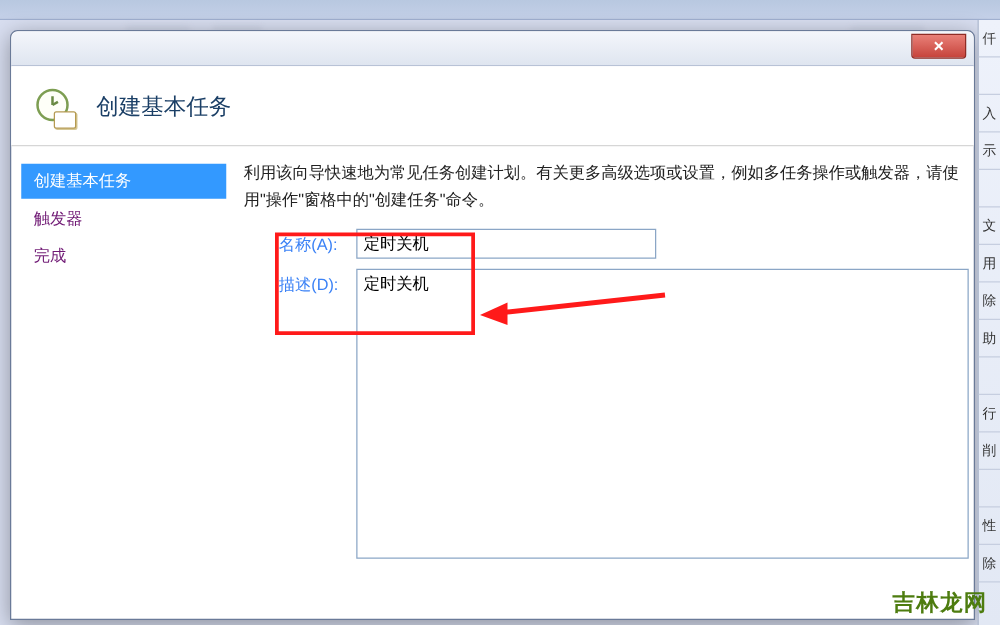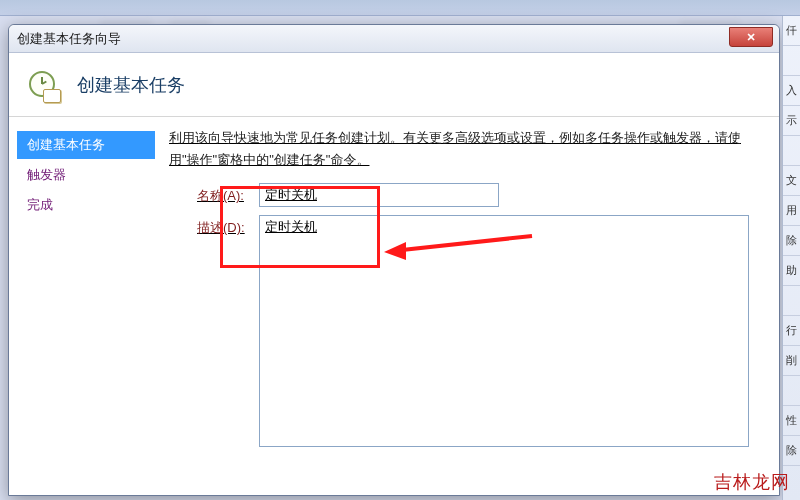--- a/index.html
+++ b/index.html
@@ -49,24 +49,24 @@
     
     .content {
       display: flex; height: calc(100% - 28px - 64px);
     }
     .sidebar { width: 200px; padding: 14px 8px; }
     .step {
       padding: 5px 10px; font-size: 13px; color: #701a75; cursor: pointer; margin-bottom: 2px;
     }
     .step.active { background: #3399ff; color: #fff; }
     
-    .main { flex: 1; padding: 10px 30px 10px 6px; position: relative; text-decoration: underline; }
+    .main { flex: 1; padding: 10px 4px 10px 6px; position: relative; }
     .hint { font-size: 13px; color: #222; line-height: 1.7; margin-bottom: 12px; }
     .form-row { display: flex; align-items: flex-start; margin-bottom: 8px; }
-    .form-label { width: 62px; font-size: 13px; color: #7f1d1d; padding-top: 4px; margin-left: 28px; }
+    .form-label { width: 62px; font-size: 13px; color: #3b82f6; padding-top: 4px; margin-left: 28px; }
     .text-input {
       width: 240px; height: 24px; border: 1px solid #8ba6c6; font-size: 13px; padding: 2px 5px;
       font-family: inherit;
     }
     .text-area {
       width: 490px; height: 232px; border: 1px solid #8ba6c6; font-size: 13px; padding: 2px 5px;
       font-family: inherit; resize: none;
     }
     
     .red-box {
@@ -81,35 +81,34 @@
       position: absolute; right: 0; top: 16px; width: 18px; bottom: 0;
       background: linear-gradient(#eef2fb, #e2e8f4); border-left: 1px solid #b0bbd0;
     }
     .strip-cell { height: 30px; border-bottom: 1px solid #c6cee0; font-size: 11px; color: #333; display:flex; align-items:center; justify-content:center; filter: blur(0.4px); }
     
     .blur-pill {
       position: absolute; background: #d0d6e8; border-radius: 4px; filter: blur(2px);
     }
     
     .watermark {
-      position: absolute; right: 10px; bottom: 6px; font-size: 18px; color: #b91c1c;
-      font-weight: normal; letter-spacing: 1px; pointer-events: none;
+      position: absolute; right: 10px; bottom: 6px; font-size: 18px; color: #4d7c0f;
+      font-weight: bold; letter-spacing: 1px; pointer-events: none;
     }
   </style>
 </head>
 <body>
 
 <div class="backdrop-bar"></div>
 <div class="blur-pill" style="left:100px; top:20px; width:52px; height:16px;"></div>
 <div class="blur-pill" style="left:170px; top:20px; width:40px; height:16px;"></div>
 <div class="blur-pill" style="left:680px; top:20px; width:60px; height:16px;"></div>
 
 <div class="dialog">
   <div class="titlebar">
-    <span>创建基本任务向导</span>
     <div class="close-btn">
       <span>✕</span>
     </div>
   </div>
 
   <div class="header-area">
     <div class="header-icon">
       <div class="clock"></div>
       <div class="calpage"></div>
     </div>

